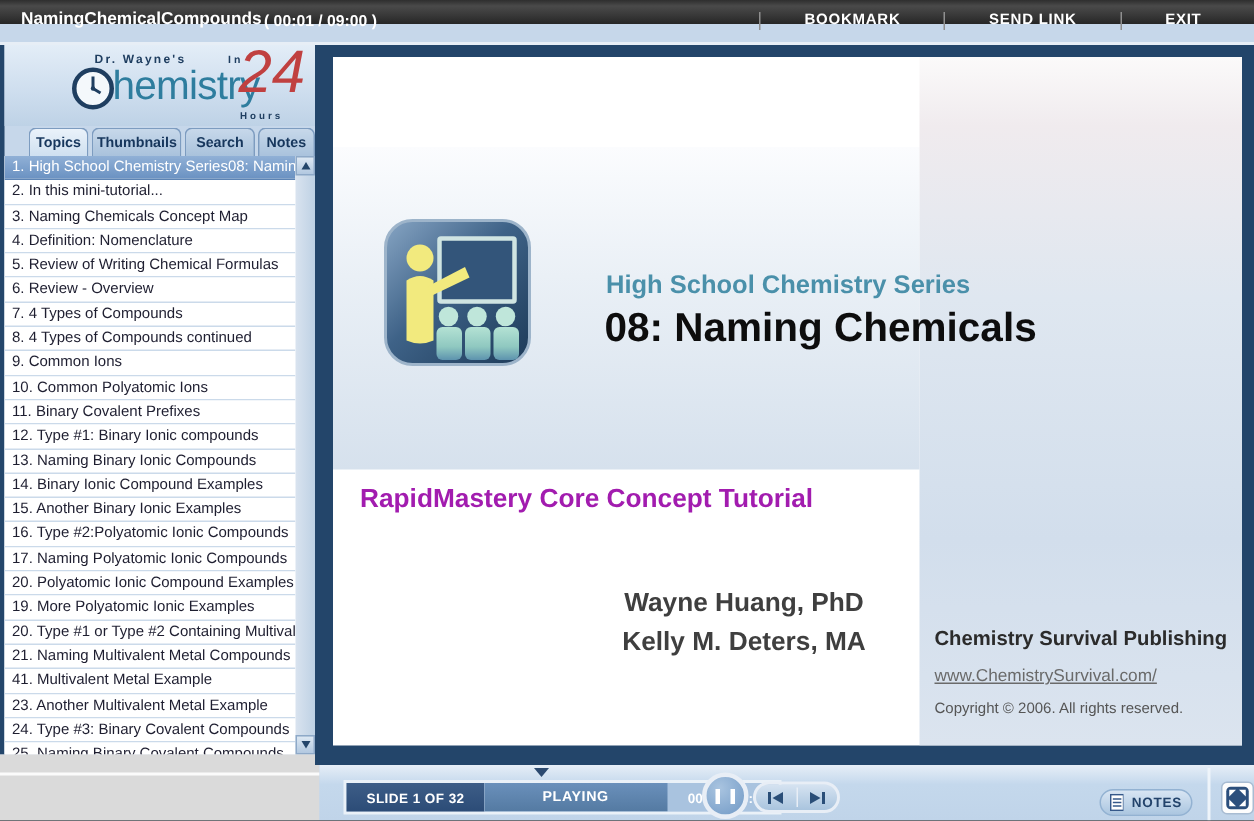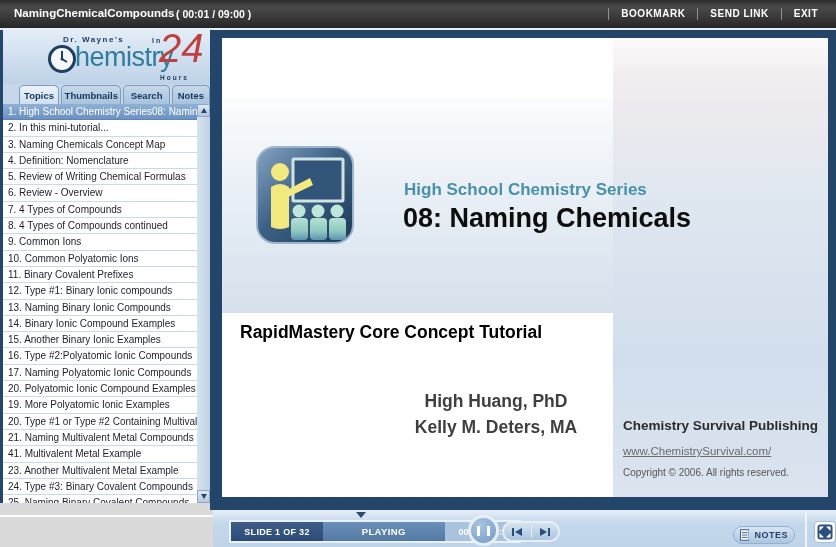--- a/index.html
+++ b/index.html
@@ -1,26 +1,26 @@
 <!DOCTYPE html>
 <html><head>
 <meta charset="utf-8">
 <style>
   html,body{margin:0;padding:0;background:#000;}
   .stage{position:relative;width:836px;height:547px;overflow:hidden;
          font-family:"Liberation Sans",sans-serif;background:#c6d7ea;}
 
   
-  .titlebar{position:absolute;left:0;top:0;width:836px;height:28px;
+  .titlebar{position:absolute;left:0;top:0;width:836px;height:16px;
     background:linear-gradient(180deg,#2e2e2e 0%,#4a4a4a 25%,#3a3a3a 60%,#262626 100%);
     color:#fff;}
   .tb-title{position:absolute;left:14px;top:7px;font-size:11.5px;font-weight:bold;}
   .tb-time{position:absolute;left:176px;top:8px;font-size:10.5px;font-weight:bold;}
   .tb-actions{position:absolute;right:6px;top:0;height:28px;display:flex;align-items:center;}
-  .tb-action{padding:0 12px;font-size:10px;font-weight:bold;letter-spacing:.5px;
+  .tb-action{padding:0 29px;font-size:10px;font-weight:bold;letter-spacing:.5px;
     border-left:1px solid #8f8f8f;line-height:12px;cursor:pointer;color:#fff;}
   .topline{position:absolute;left:0;top:28px;width:836px;height:2px;background:#e7eef6;}
 
   
   .sidebar{position:absolute;left:0;top:30px;width:210px;height:473px;
     box-sizing:border-box;border-left:3px solid #24466b;background:#c6d7ea;}
   .logo{position:absolute;left:0;top:0;width:207px;height:54px;
     background:linear-gradient(180deg,#e3edf7 0%,#cdddee 60%,#bed2e6 100%);}
   .logo-dr{position:absolute;left:60px;top:5px;font-size:8px;font-weight:bold;
     color:#1f3e60;letter-spacing:1.5px;}
@@ -64,21 +64,21 @@
   
   .slide-frame{position:absolute;left:210px;top:30px;width:626px;height:480px;background:#23456a;}
   .slide{position:absolute;left:12px;top:8px;width:606px;height:459px;background:#fff;overflow:hidden;}
   .band{position:absolute;left:0;top:60px;width:391px;height:215px;
     background:linear-gradient(180deg,#fbfcfe 0%,#eaf0f6 40%,#d6e1ed 100%);}
   .right-panel{position:absolute;left:391px;top:0;width:215px;height:459px;
     background:linear-gradient(180deg,#fbfafa 0%,#f0ebee 10%,#dfe7f0 35%,#d2deec 70%,#dbe4ef 100%);text-decoration:underline;}
   .classroom{position:absolute;left:33px;top:107px;}
   .series{position:absolute;left:182px;top:142px;font-size:17px;font-weight:bold;color:#4a90aa;}
   .slide-title{position:absolute;left:181px;top:165px;font-size:27px;font-weight:bold;color:#0d0d0d;}
-  .subtitle{position:absolute;left:18px;top:284px;font-size:17.5px;font-weight:bold;color:#000000;}
+  .subtitle{position:absolute;left:18px;top:284px;font-size:17.5px;font-weight:bold;color:#a21caf;}
   .authors{position:absolute;left:160px;top:350px;width:228px;text-align:center;
     font-size:17.5px;font-weight:bold;color:#3f3f3f;line-height:26px;}
   .publisher{position:absolute;left:10px;top:380px;font-size:13.5px;font-weight:bold;color:#2b2b2b;}
   .website{position:absolute;left:10px;top:407px;font-size:11.5px;color:#6a6a6a;
     text-decoration:underline;cursor:pointer;}
   .copyright{position:absolute;left:10px;top:429px;font-size:10px;color:#555;}
 
   
   .bottombar{position:absolute;left:213px;top:510px;width:623px;height:37px;
     background:linear-gradient(180deg,#e6eef7 0%,#c4d8ec 35%,#c0d4e9 100%);}
@@ -233,21 +233,21 @@
         <circle cx="82" cy="66" r="6.5" fill="#bfe6da"></circle>
         <rect x="36" y="73" width="17" height="22" rx="4" fill="url(#bodyGrad)"></rect>
         <rect x="55" y="73" width="17" height="22" rx="4" fill="url(#bodyGrad)"></rect>
         <rect x="74" y="73" width="17" height="22" rx="4" fill="url(#bodyGrad)"></rect>
       </svg>
 
       <div class="series">High School Chemistry Series</div>
       <div class="slide-title">08: Naming Chemicals</div>
       <div class="subtitle">RapidMastery Core Concept Tutorial</div>
       <div class="authors">
-        <div>High Huang, PhD</div>
+        <div>Wayne Huang, PhD</div>
         <div>Kelly M. Deters, MA</div>
       </div>
     </div>
   </div>
 
   <div class="bottombar">
     <div class="statusbar">
       <div class="slide-label">SLIDE 1 OF 32</div>
       <div class="track">
         <div class="fill" id="progress-fill" style="width: 62%;">

